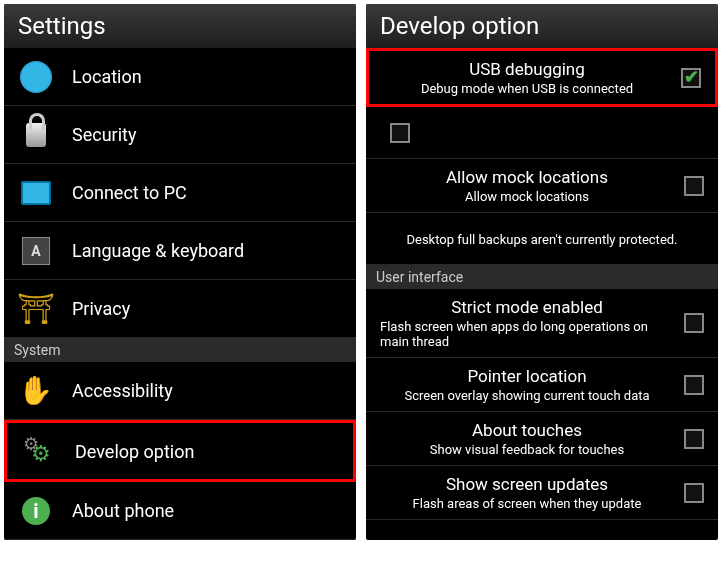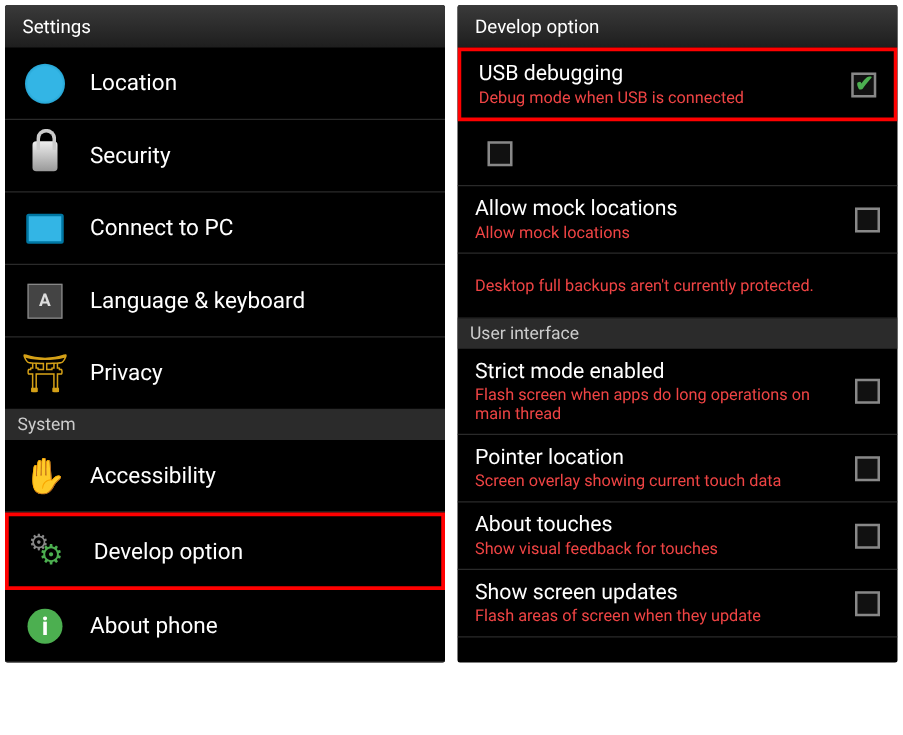--- a/index.html
+++ b/index.html
@@ -1,28 +1,28 @@
 <!DOCTYPE html>
 <html><head>
 <meta charset="utf-8">
 <style>
   * { margin: 0; padding: 0; box-sizing: border-box; }
   body { background: #fff; font-family: Roboto, Arial, sans-serif; width: 722px; height: 588px; overflow: hidden; }
   .panes { display: flex; gap: 10px; padding: 4px; }
   .pane { width: 352px; background: #000; color: #fff; border-radius: 2px; overflow: hidden; }
-  .header { background: linear-gradient(#3a3a3a, #1e1e1e); padding: 8px 14px; font-size: 15px; font-weight: 400; }
+  .header { background: linear-gradient(#3a3a3a, #1e1e1e); padding: 8px 14px; font-size: 24px; font-weight: 400; }
   .item { display: flex; align-items: center; padding: 10px 14px; border-bottom: 1px solid #2a2a2a; min-height: 58px; cursor: pointer; }
   .item.small { min-height: 52px; padding: 8px 14px; }
   .icon { width: 36px; height: 36px; margin-right: 18px; display: flex; align-items: center; justify-content: center; flex-shrink: 0; }
   .label { font-size: 18px; }
   .section { background: #2b2b2b; color: #ccc; font-size: 14px; padding: 4px 10px; font-weight: normal; }
   .highlight { border: 3px solid #ff0000; }
-  .text-col { flex: 1; display: flex; flex-direction: column; }
+  .text-col { flex: 1; display: flex; flex-direction: column; align-items: center; }
   .title { font-size: 17px; color: #fff; }
-  .desc { font-size: 13px; color: #ef4444; margin-top: 2px; }
+  .desc { font-size: 13px; color: #ffffff; margin-top: 2px; }
   .checkbox { width: 20px; height: 20px; border: 2px solid #888; background: #111; margin-left: 10px; flex-shrink: 0; position: relative; }
   .checkbox.checked::after { content: "✔"; color: #4caf50; font-size: 18px; font-weight: bold; position: absolute; top: -4px; left: 1px; }
   
   .ic-location { background: radial-gradient(circle,#33b5e5 60%,#0077a3 100%); border-radius: 50%; width: 32px; height: 32px; }
   .ic-pc { background: #33b5e5; width: 30px; height: 24px; border: 2px solid #0077a3; border-radius: 2px; }
   .ic-lock { width: 20px; height: 24px; background: linear-gradient(#eee,#999); border-radius: 3px; position: relative; }
   .ic-lock::before { content:""; position:absolute; top:-10px; left:3px; width:10px; height:14px; border:3px solid #ccc; border-bottom:none; border-radius:10px 10px 0 0; }
   .ic-lang { width: 28px; height: 28px; background:#444; border:1px solid #888; display:flex; align-items:center; justify-content:center; font-size:14px; font-weight:bold; color:#ddd; }
   .ic-privacy { color:#d4a017; font-size:30px; }
   .ic-date { width:30px; height:30px; background: radial-gradient(circle at 35% 35%,#3c8,#063); border-radius:50%; border:2px solid #555; }

